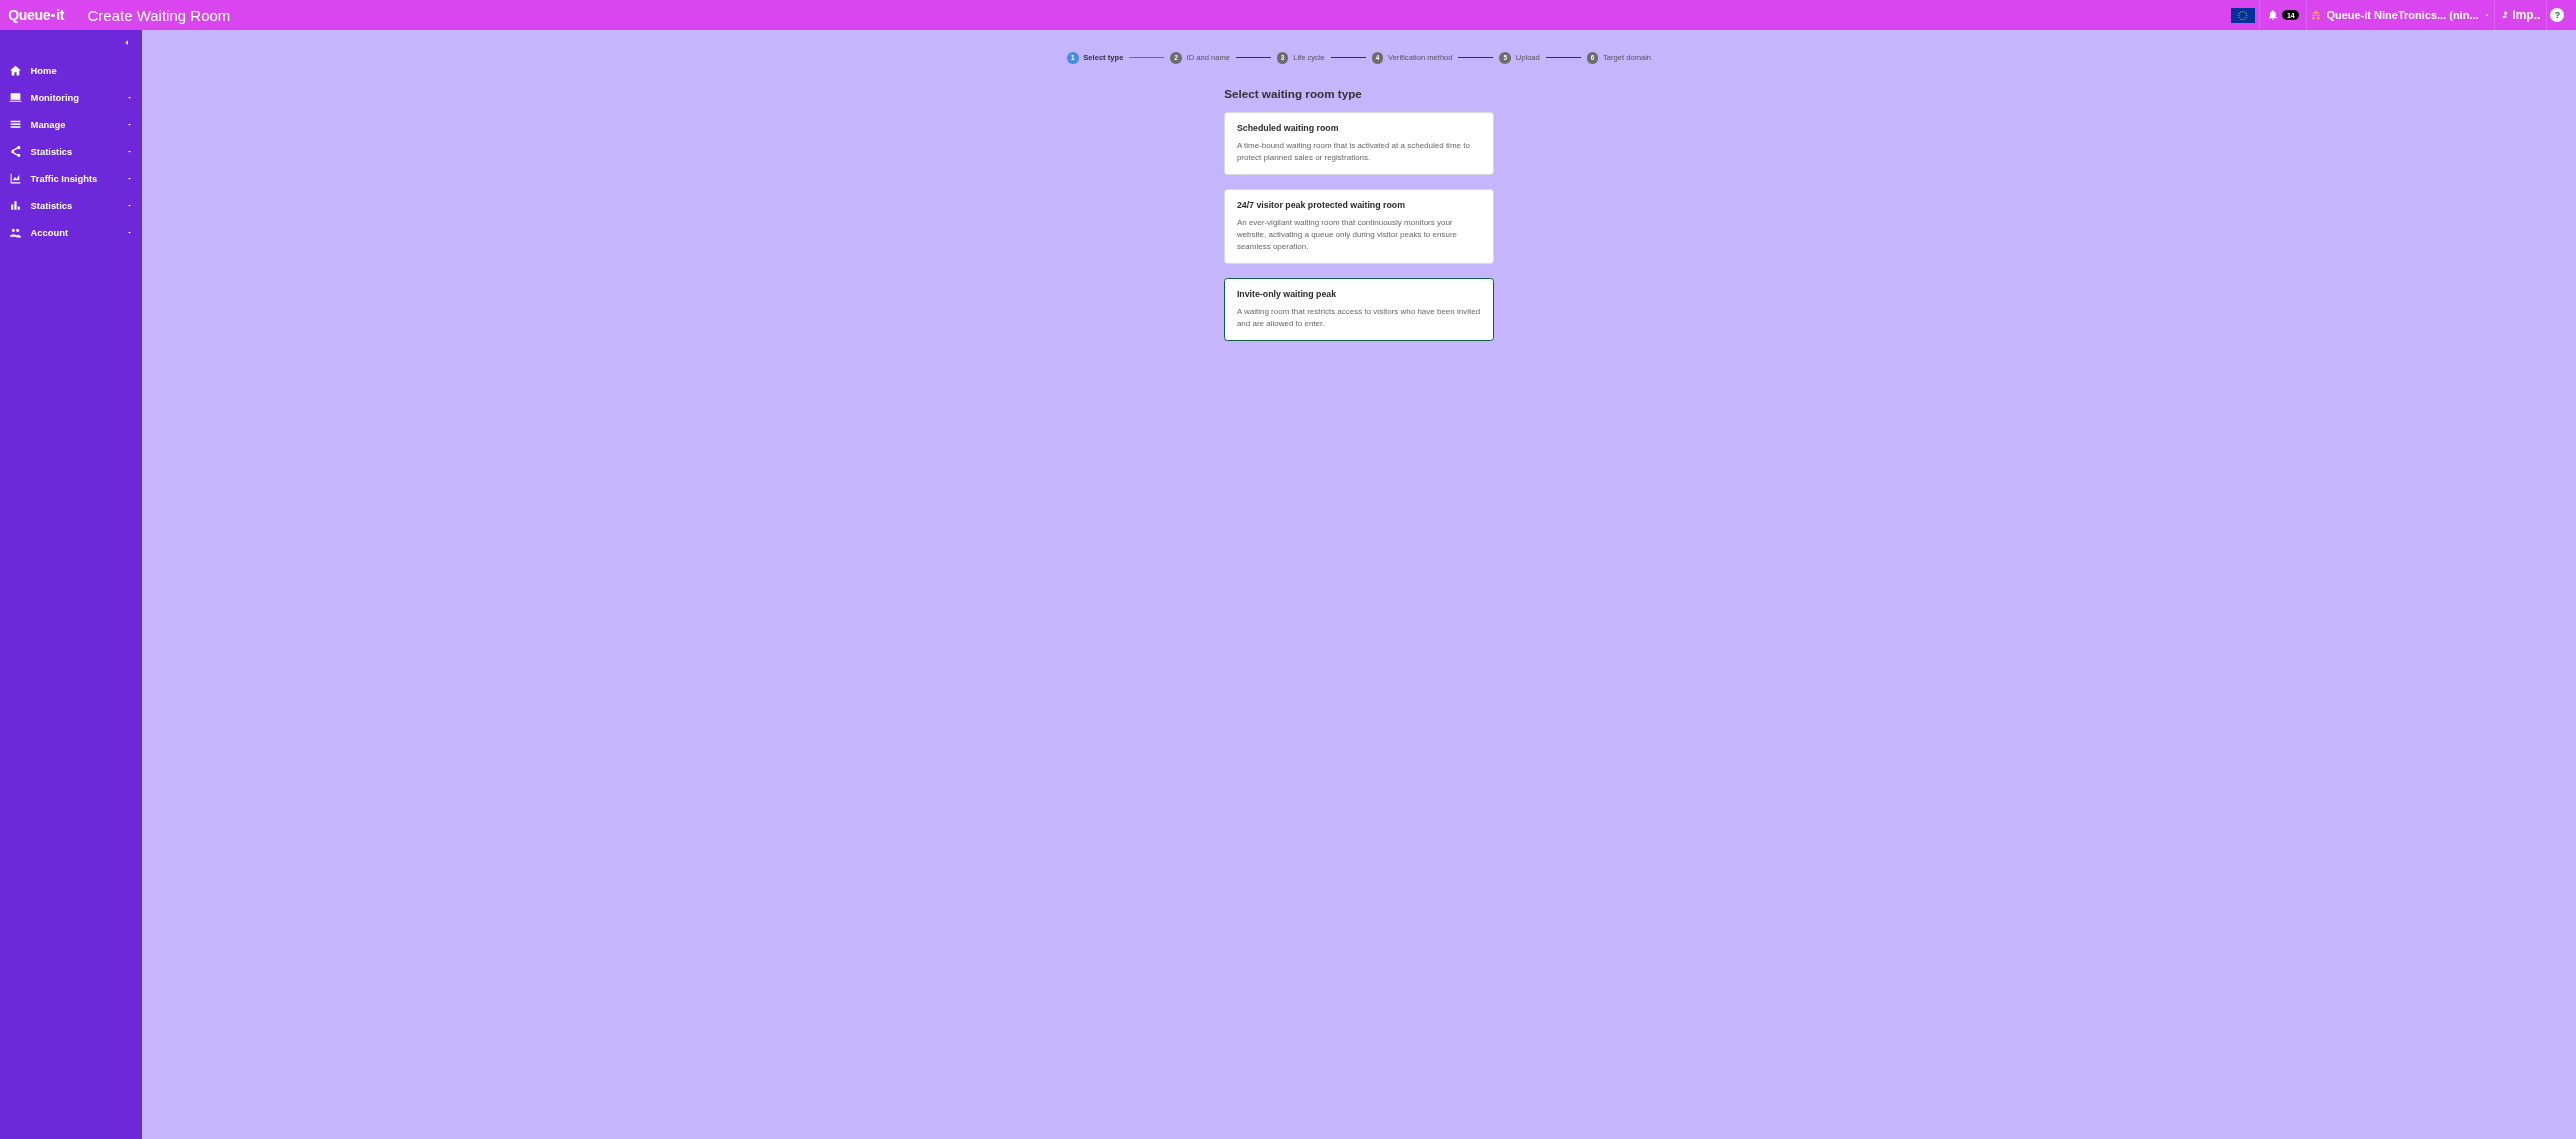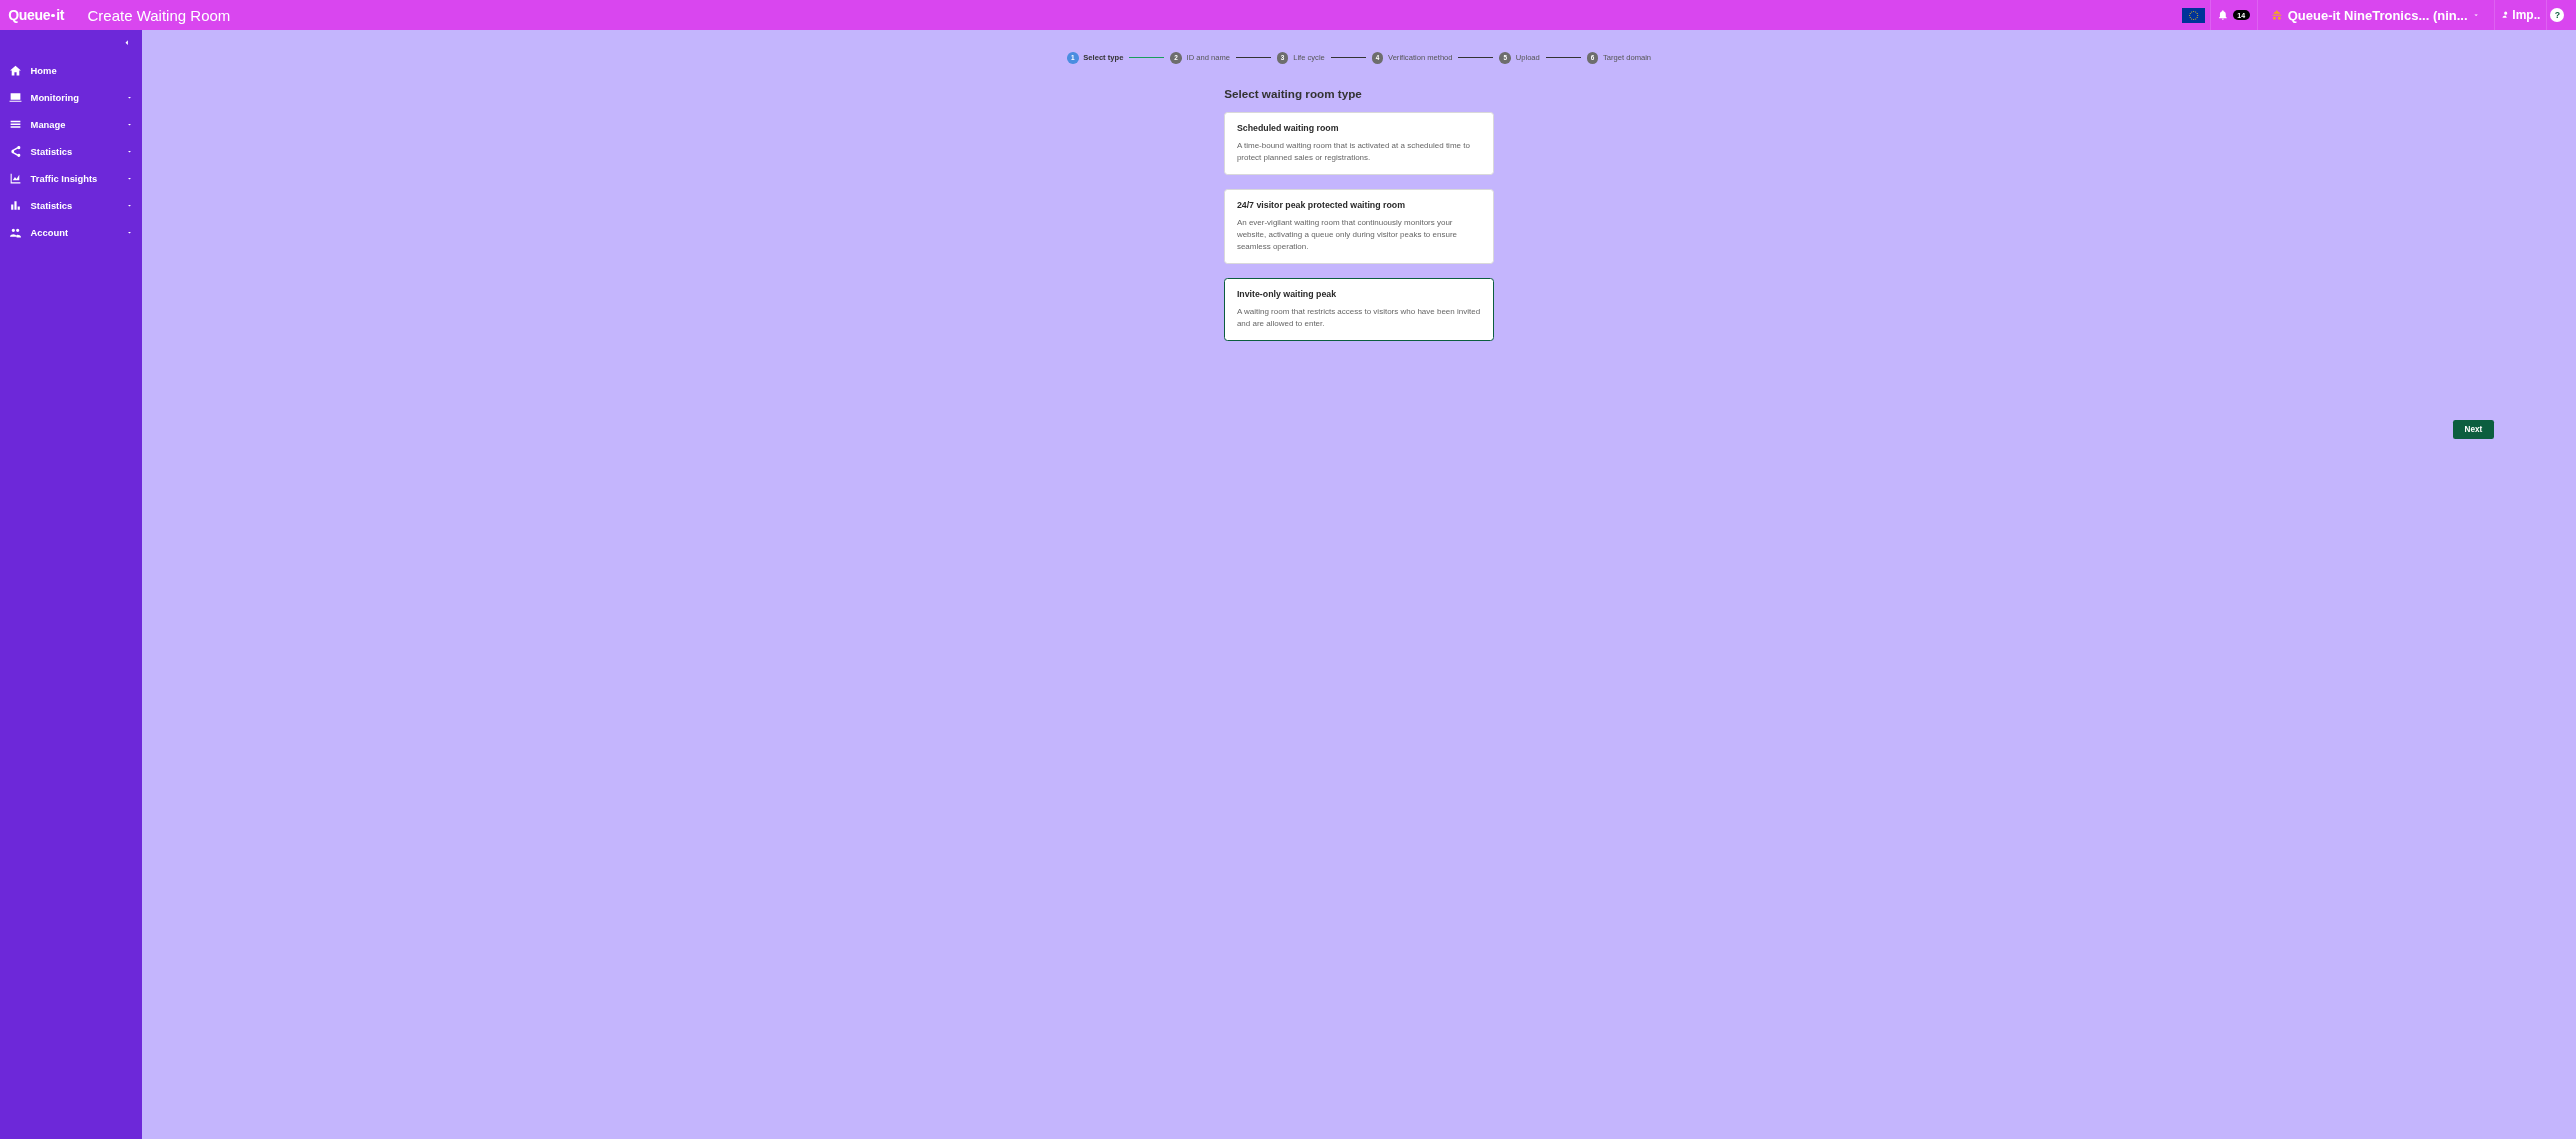--- a/index.html
+++ b/index.html
@@ -24,21 +24,21 @@
   .hdr-sep { width: 0.6px; height: 30px; background: rgba(255,255,255,0.15); }
   .flag {
     width: 23.4px; height: 15px; background: #003399; margin: 0 4.7px;
     display: flex; align-items: center; justify-content: center;
     color: #ffcc00; font-size: 9.4px; line-height: 1;
   }
   .flag svg { width: 100%; height: 100%; }
   .notif { display: flex; align-items: center; gap: 3.5px; padding: 0 7px; cursor: pointer;}
   .bell-svg { width: 11.7px; height: 11.7px; fill: #fff; }
   .badge { background: #000; color: #fff; border-radius: 5.9px; padding: 1.2px 4.7px; font-size: 7px; font-weight: 600;}
-  .acct { display: flex; align-items: center; gap: 4.7px; padding: 0 14px; cursor: pointer; font-size: 13px; font-weight: 600;}
+  .acct { display: flex; align-items: center; gap: 4.7px; padding: 0 3px; cursor: pointer; font-size: 11px; font-weight: 600;}
   .acct .incognito { width: 11.7px; height: 11.7px; }
   .imp { display: flex; align-items: center; gap: 2px; padding: 0 5.9px; font-size: 12px; font-weight: 600; cursor: pointer;}
   .help { width: 14px; height: 14px; background: #fff; color: #0c5e3f; border-radius: 50%; display: flex; align-items: center; justify-content: center; font-weight: 700; margin: 0 3.5px; cursor: pointer; font-size: 8.8px;}
   .chev { width: 8.2px; height: 8.2px; fill: #fff; }
 
   
   .body { display: flex; flex: 1; min-height: 0; }
 
   
   .sidebar {
@@ -273,18 +273,15 @@
       <div class="card">
         <h3>24/7 visitor peak protected waiting room</h3>
         <p>An ever-vigilant waiting room that continuously monitors your website, activating a queue only during visitor peaks to ensure seamless operation.</p>
       </div>
       <div class="card selected">
         <h3>Invite-only waiting peak</h3>
         <p>A waiting room that restricts access to visitors who have been invited and are allowed to enter.</p>
       </div>
     </div>
 
-    <div class="footer">
-      <button class="btn-next">Next</button>
-    </div>
   </div>
 </div>
 
 
 </body></html>

